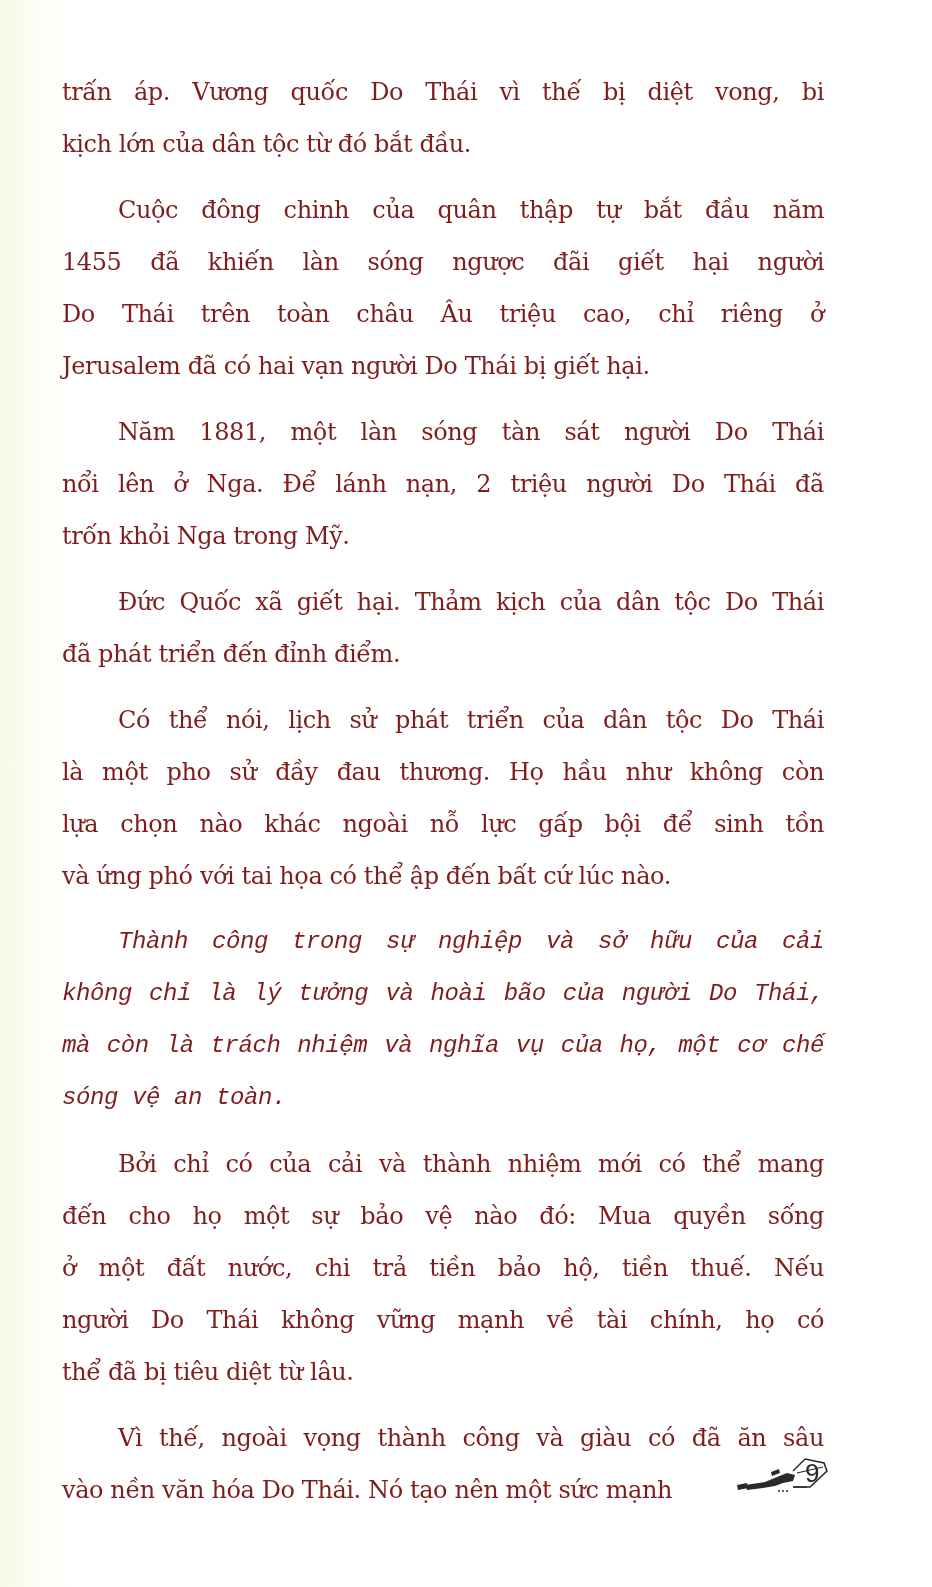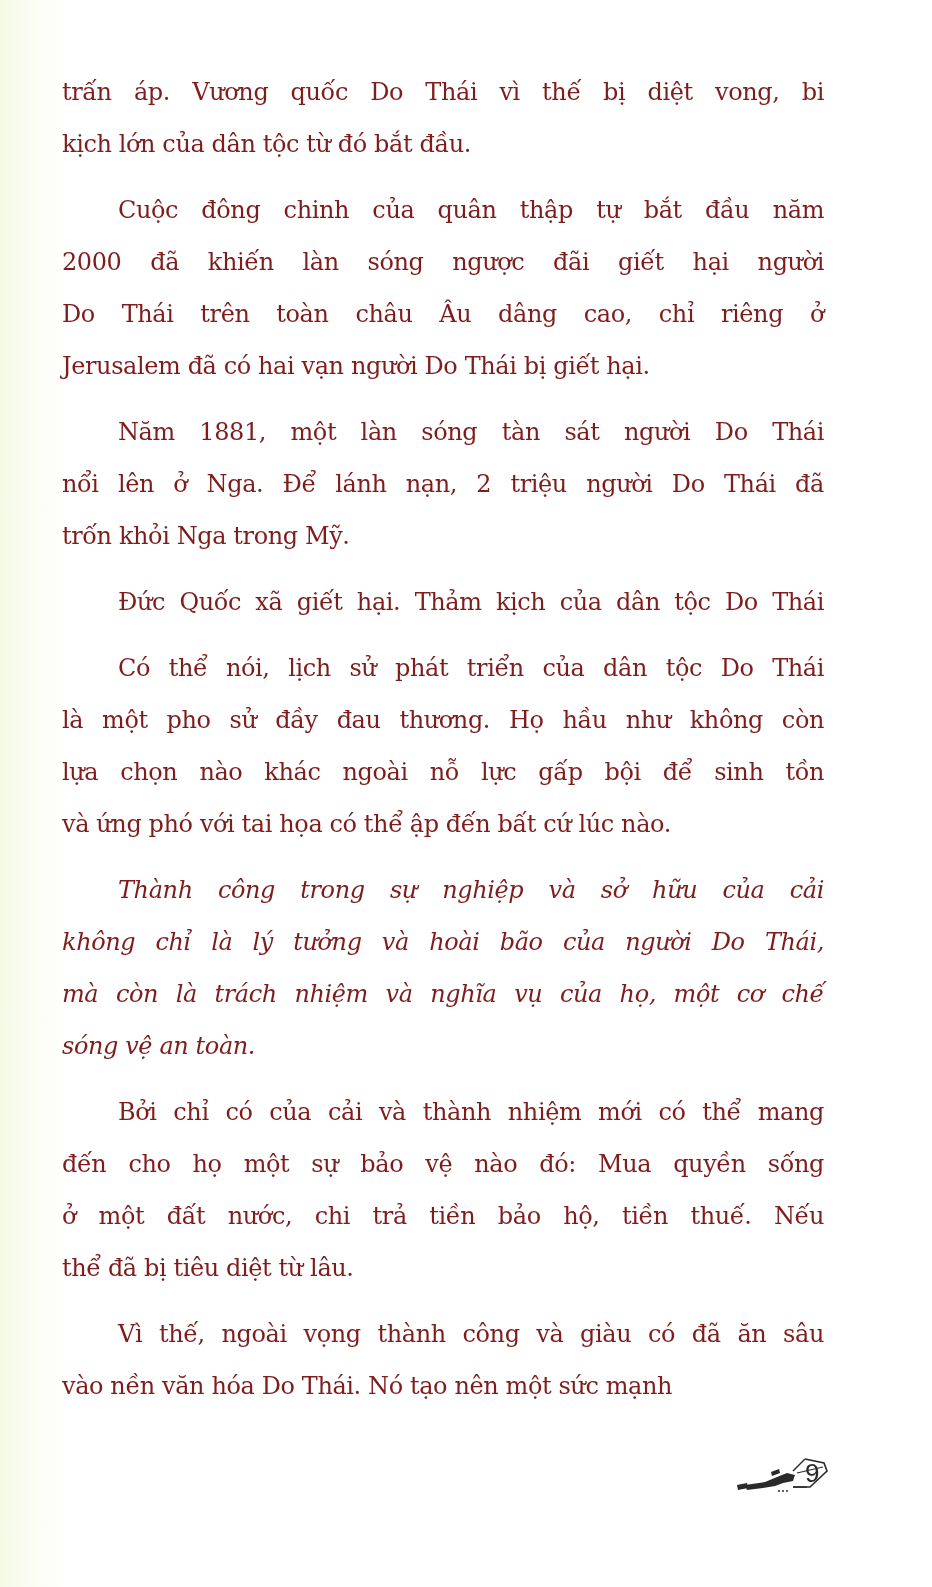--- a/index.html
+++ b/index.html
@@ -14,67 +14,69 @@
       color: #7f1d1d;
       font-size: 24px;
       line-height: 52px;
       letter-spacing: -0.4px;
     }
     .para { margin: 0 0 14px 0; }
     .line { display: block; white-space: nowrap; text-align: justify; text-align-last: justify; }
     .line.last { text-align-last: left; }
     .para .line:first-child { padding-left: 56px; }
     .para.cont .line:first-child { padding-left: 0; }
-    .para.italic { font-style: italic; }
+    .para.italic { font-style: italic; font-family: Liberation Mono, monospace; }
     .footer {
       position: absolute; left: 735px; top: 1455px; width: 100px; height: 40px;
     }
     .page-num {
       position: absolute; left: 805px; top: 1458px;
       font-family: "Liberation Sans", sans-serif; font-size: 26px; color: #2a2a2a;
     }
   </style>
 </head>
 <body>
 
 <div class="page" id="page-body">
     <div class="para cont">
       <span class="line">trấn áp. Vương quốc Do Thái vì thế bị diệt vong, bi</span>
       <span class="line last">kịch lớn của dân tộc từ đó bắt đầu.</span>
     </div>
     <div class="para">
       <span class="line">Cuộc đông chinh của quân thập tự bắt đầu năm</span>
-      <span class="line">2000 đã khiến làn sóng ngược đãi giết hại người</span>
-      <span class="line">Do Thái trên toàn châu Âu dâng cao, chỉ riêng ở</span>
+      <span class="line">1455 đã khiến làn sóng ngược đãi giết hại người</span>
+      <span class="line">Do Thái trên toàn châu Âu triệu cao, chỉ riêng ở</span>
       <span class="line last">Jerusalem đã có hai vạn người Do Thái bị giết hại.</span>
     </div>
     <div class="para">
       <span class="line">Năm 1881, một làn sóng tàn sát người Do Thái</span>
       <span class="line">nổi lên ở Nga. Để lánh nạn, 2 triệu người Do Thái đã</span>
       <span class="line last">trốn khỏi Nga trong Mỹ.</span>
     </div>
     <div class="para">
       <span class="line">Đức Quốc xã giết hại. Thảm kịch của dân tộc Do Thái</span>
+      <span class="line last">đã phát triển đến đỉnh điểm.</span>
     </div>
     <div class="para">
       <span class="line">Có thể nói, lịch sử phát triển của dân tộc Do Thái</span>
       <span class="line">là một pho sử đầy đau thương. Họ hầu như không còn</span>
       <span class="line">lựa chọn nào khác ngoài nỗ lực gấp bội để sinh tồn</span>
       <span class="line last">và ứng phó với tai họa có thể ập đến bất cứ lúc nào.</span>
     </div>
     <div class="para italic">
       <span class="line">Thành công trong sự nghiệp và sở hữu của cải</span>
       <span class="line">không chỉ là lý tưởng và hoài bão của người Do Thái,</span>
       <span class="line">mà còn là trách nhiệm và nghĩa vụ của họ, một cơ chế</span>
       <span class="line last">sóng vệ an toàn.</span>
     </div>
     <div class="para">
       <span class="line">Bởi chỉ có của cải và thành nhiệm mới có thể mang</span>
       <span class="line">đến cho họ một sự bảo vệ nào đó: Mua quyền sống</span>
       <span class="line">ở một đất nước, chi trả tiền bảo hộ, tiền thuế. Nếu</span>
+      <span class="line">người Do Thái không vững mạnh về tài chính, họ có</span>
       <span class="line last">thể đã bị tiêu diệt từ lâu.</span>
     </div>
     <div class="para">
       <span class="line">Vì thế, ngoài vọng thành công và giàu có đã ăn sâu</span>
       <span class="line last">vào nền văn hóa Do Thái. Nó tạo nên một sức mạnh</span>
     </div>
   </div>
 
 <div class="footer">
   <svg width="100" height="40" viewBox="0 0 100 40">

